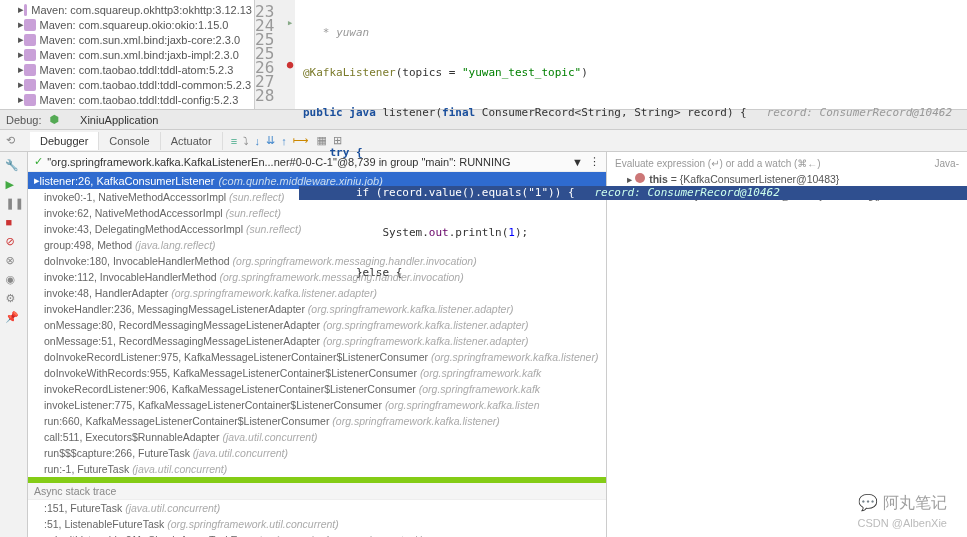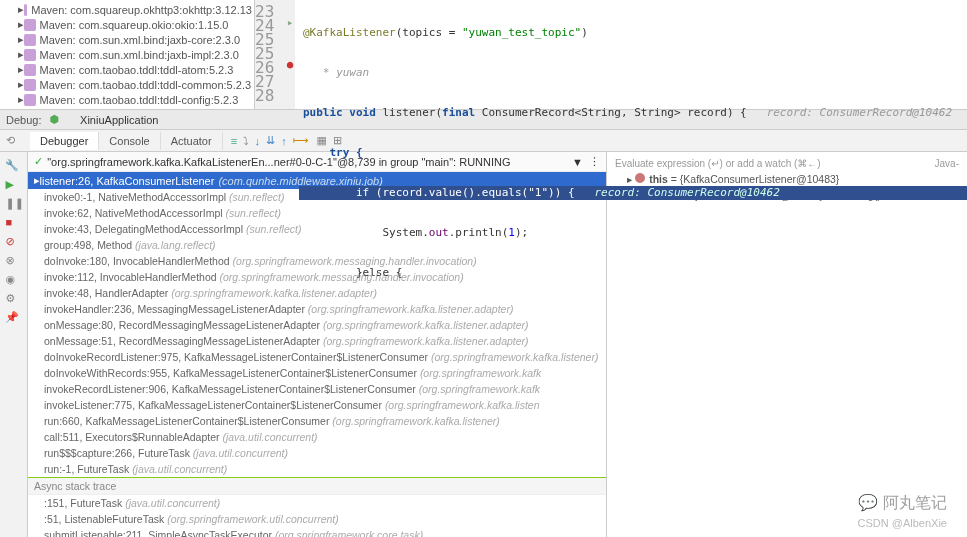--- a/index.html
+++ b/index.html
@@ -26,21 +26,21 @@
 .tab{padding:3px 10px;color:#555;border-right:1px solid #ddd;cursor:pointer}
 .tab.active{color:#333;background:#fff}
 .main{display:flex;height:395px}
 .lg{width:28px;background:#f2f2f2;border-right:1px solid #ccc;padding-top:4px}
 .lg div{width:16px;height:16px;margin:3px auto}
 .frames{flex:1;overflow:hidden;border-right:1px solid #ccc}
 .fhdr{display:flex;align-items:center;padding:3px 6px;border-bottom:1px solid #eee;background:#fafafa}
 .fsel{background:#2f6bcf;color:#fff;padding:2px 6px;display:flex;align-items:center}
 .frm{padding:2px 6px 2px 16px;color:#666;font-size:10.5px;white-space:nowrap;overflow:hidden;text-overflow:ellipsis}
 .frm .pkg{color:#aaa;font-style:italic}
-.async{padding:2px 6px;color:#888;background:#f5f5f5;border-top:1px solid #84cc16;border-bottom:1px solid #eee;font-size:10.5px}
+.async{padding:2px 6px;color:#888;background:#f5f5f5;border-top:6px solid #84cc16;border-bottom:1px solid #eee;font-size:10.5px}
 .vars{width:360px;padding:4px}
 .vhdr{color:#999;font-size:10px;padding:2px 4px}
 .vr{padding:2px 4px 2px 16px;color:#555;font-size:10.5px}
 .vr .ic{display:inline-block;width:10px;height:10px;border-radius:50%;margin-right:4px}
 .wm{position:absolute;right:20px;bottom:23px;color:#888;font-size:16px;opacity:.8}
 .wm2{position:absolute;right:20px;bottom:8px;color:#bbb;font-size:11px}
 </style>
 </head>
 <body>
 
@@ -88,23 +88,23 @@
       <div class="ln" style="top:16px">24</div>
       <div class="gi" style="top:16px;color:#8a8">▸</div>
       <div class="ln" style="top:30px">25</div>
       <div class="ln" style="top:44px">25</div>
       <div class="ln" style="top:58px">26</div>
       <div class="gi" style="top:58px;color:#c33">●</div>
       <div class="ln" style="top:72px">27</div>
       <div class="ln" style="top:86px">28</div>
     </div>
     <div class="code">
+      <div class="cl"><span style="color:#999">   * </span><span class="cm">yuwan</span></div>
       <div class="cl"><span class="ann">@KafkaListener</span><span>(topics = </span><span class="str">"yuwan_test_topic"</span><span>)</span></div>
-      <div class="cl"><span style="color:#999">   * </span><span class="cm">yuwan</span></div>
-      <div class="cl"><span class="kw">public void</span> listener(<span class="kw">final</span> ConsumerRecord&lt;String, String&gt; record) {   <span class="cm">record: ConsumerRecord@10462</span></div>
+      <div class="cl"><span class="kw">public java</span> listener(<span class="kw">final</span> ConsumerRecord&lt;String, String&gt; record) {   <span class="cm">record: ConsumerRecord@10462</span></div>
       <div class="cl">    <span class="kw">try {</span></div>
       <div class="cl hl">        <span>if (record.value().equals("1")) {</span>   <span style="color:#cfe;font-style:italic">record: ConsumerRecord@10462</span></div>
       <div class="cl">            System.<span style="color:#660066">out</span>.println(<span class="num">1</span>);</div>
       <div class="cl">        <span>}else {</span></div>
     </div>
   </div>
 </div>
 
 <div class="debug-bar">
   <span class="lbl">Debug:</span>

